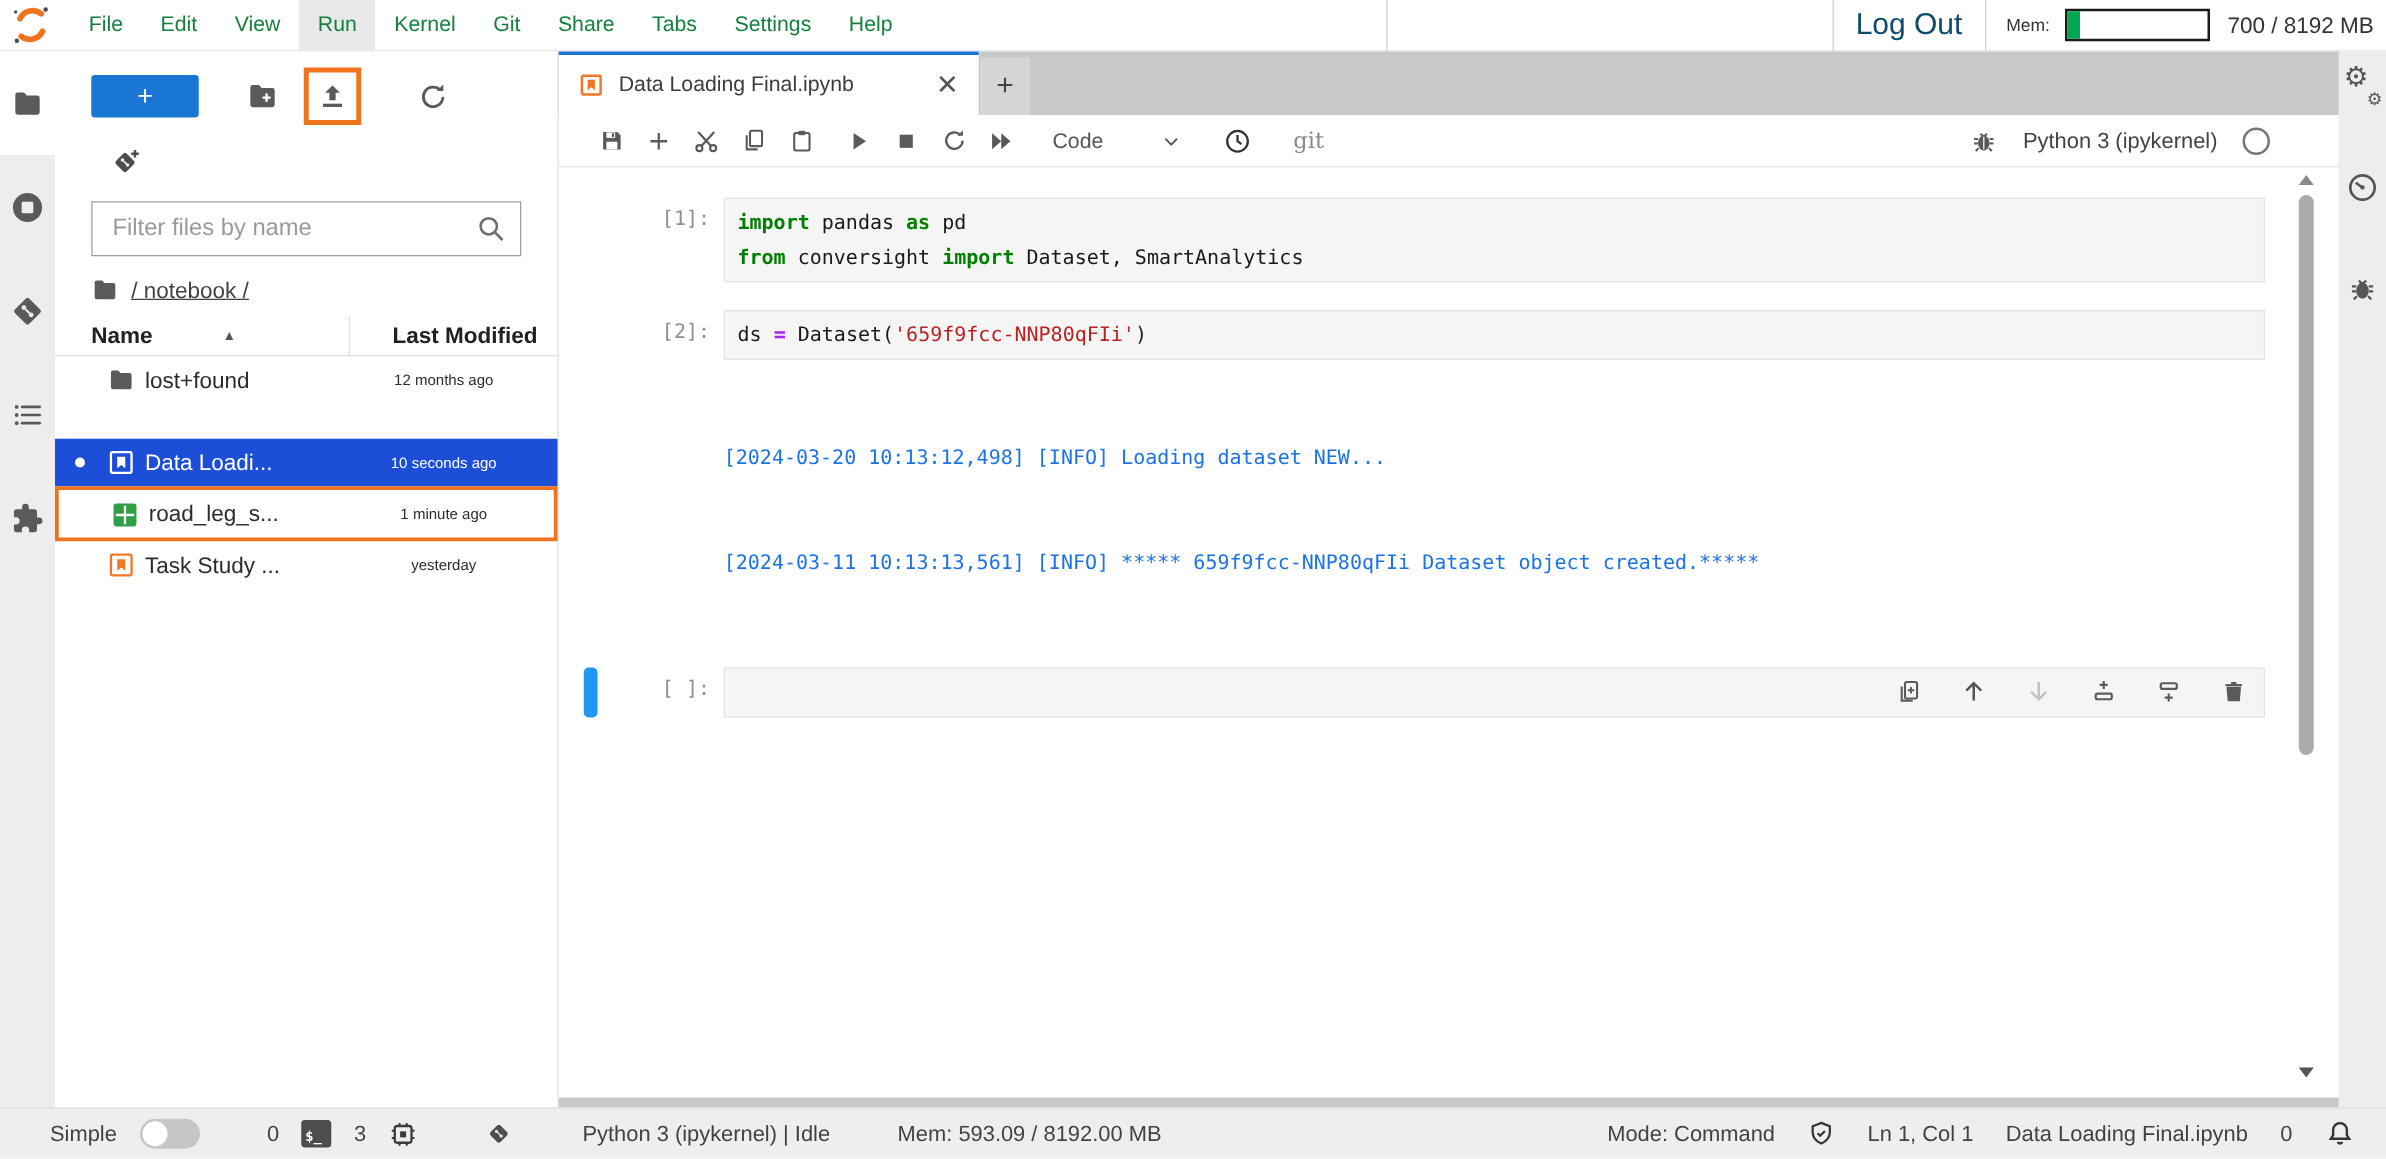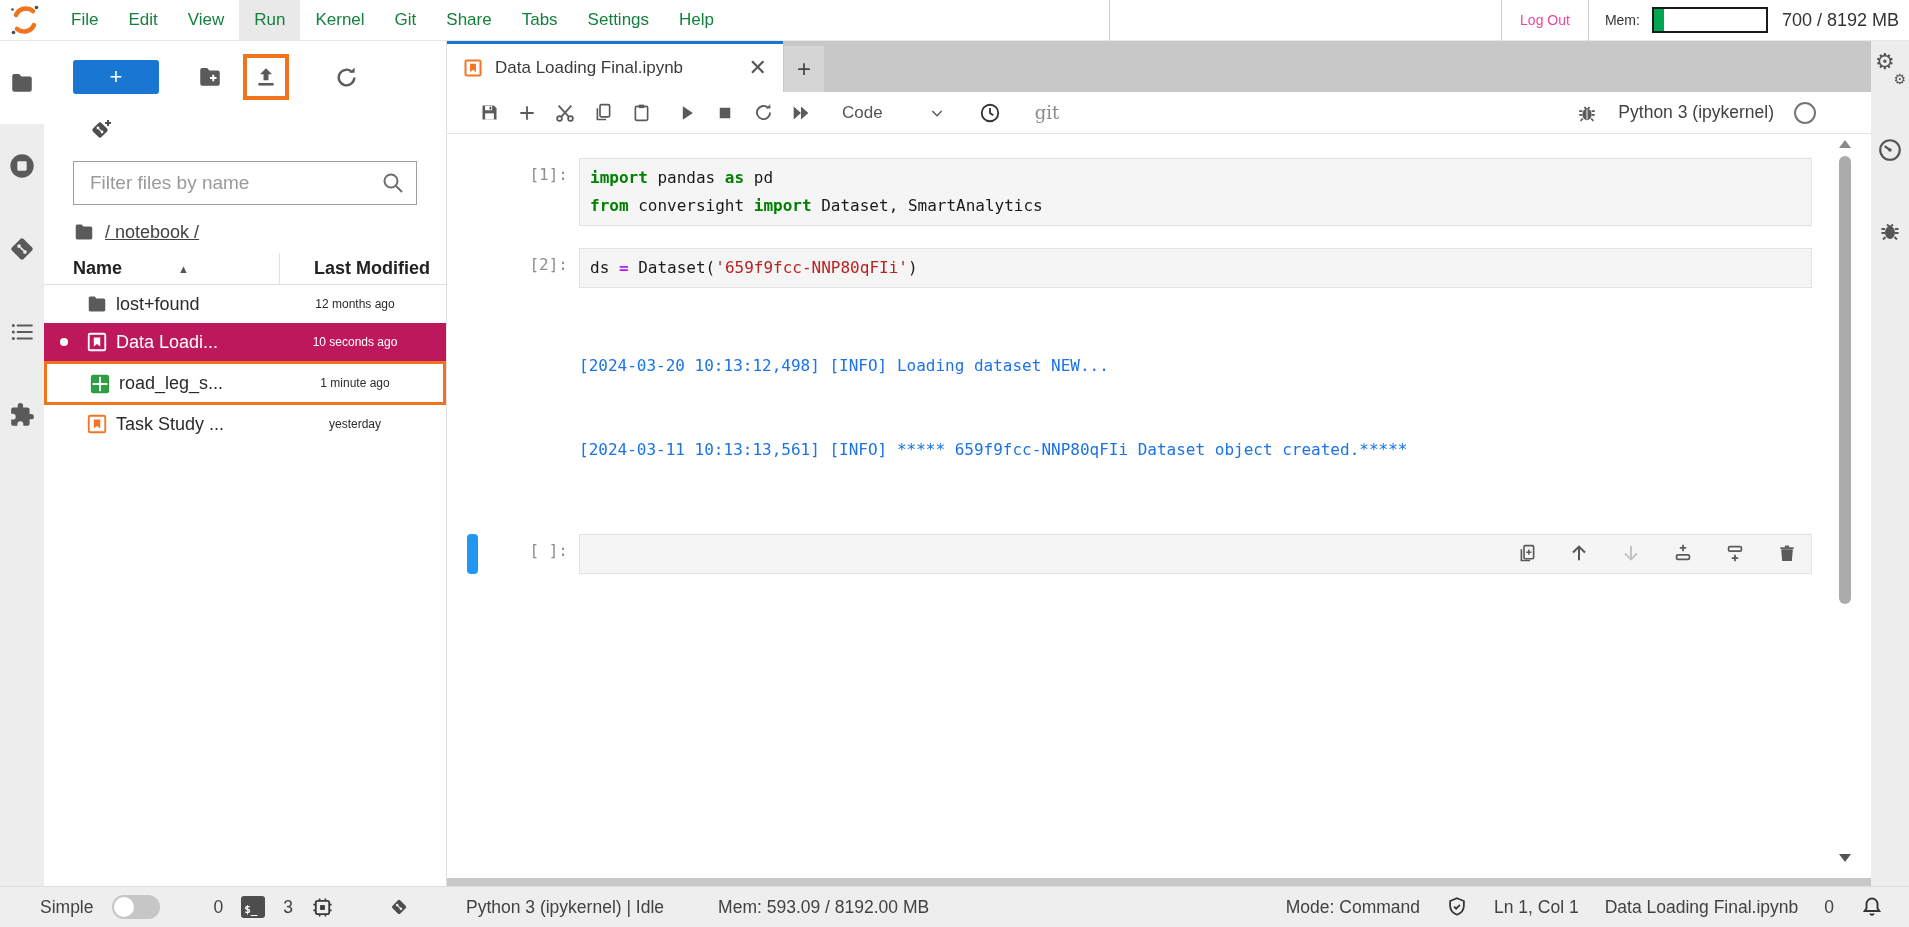--- a/index.html
+++ b/index.html
@@ -8,21 +8,21 @@
   .app { width:1909px; height:927px; display:flex; flex-direction:column; }
 
   
   .titlebar { height:41px; background:#fff; display:flex; align-items:center;
     border-bottom:1px solid #e8e8e8; position:relative; flex:0 0 41px; }
   .logo { width:34px; height:34px; margin:0 14px 0 8px; display:flex; align-items:center; justify-content:center; }
   .menu-item { font-size:17px; color:#15803d; padding:0 15px; height:41px; display:flex; align-items:center; cursor:default; }
   .menu-item.active { background:#e9e9e9; }
   .tb-sep { position:absolute; top:0; width:1px; height:41px; background:#cfcfcf; }
   .tb-right { margin-left:auto; display:flex; align-items:center; height:41px; }
-  .logout { color:#ec4899; font-size:14px; padding:0 18px; }
+  .logout { color:#0c4a6e; font-size:24px; padding:0 18px; }
   .vline { width:1px; height:41px; background:#cfcfcf; }
   .mem-label { font-size:14px; color:#333; margin:0 12px 0 16px; }
   .mem-bar { width:116px; height:26px; border:2px solid #1b1b1b; background:#fff; margin-right:14px; position:relative; }
   .mem-fill { position:absolute; left:0; top:0; bottom:0; width:9%; background:#00a651; }
   .mem-total { font-size:18px; color:#333; margin-right:10px; }
 
   
   .middle { flex:1 1 auto; display:flex; min-height:0; }
 
   
@@ -54,21 +54,21 @@
   .filter-search { position:absolute; right:12px; top:10px; }
   .breadcrumb { display:flex; align-items:center; gap:10px; padding:16px 0 10px 29px; color:#424242; font-size:18px;text-decoration:underline; }
   .flist-header { display:flex; align-items:center; height:32px; border-bottom:1px solid #e0e0e0; font-weight:bold; color:#212121; }
   .fh-name { width:236px; padding-left:29px; display:flex; align-items:center; gap:56px; border-right:1px solid #e0e0e0; height:100%; }
   .fh-mod { flex:1; text-align:right; padding-right:16px; }
   .sort-caret { font-size:11px; color:#555; }
   .frow { display:flex; align-items:center; height:38px; position:relative; color:#2b2b2b; }
   .frow .ficon { position:absolute; left:42px; top:8px; }
   .frow .fname { padding-left:72px; width:236px; white-space:nowrap; overflow:hidden; }
   .frow .fmod { flex:1; text-align:center; padding-right:16px; font-size:12px; }
-  .frow.selected { background:#be185d; color:#fff; }
+  .frow.selected { background:#1d4ed8; color:#fff;margin-top:28px; }
   .frow.selected .fmod { color:#fff; }
   .run-dot { position:absolute; left:16px; top:15px; width:8px; height:8px; border-radius:50%; background:#fff; }
   .frow.hl { border:3px solid #f0731d; height:44px; }
   .frow.hl .ficon { top:9px; }
 
   
   .main { flex:1 1 auto; display:flex; flex-direction:column; min-width:0; background:#c8c8c8; }
   .tabbar { height:51px; background:#c8c8c8; display:flex; align-items:flex-end; flex:0 0 51px; }
   .tab { width:336px; height:51px; background:#fff; border-top:3px solid #1976d2;
     display:flex; align-items:center; padding:0 12px 0 16px; gap:12px; }

